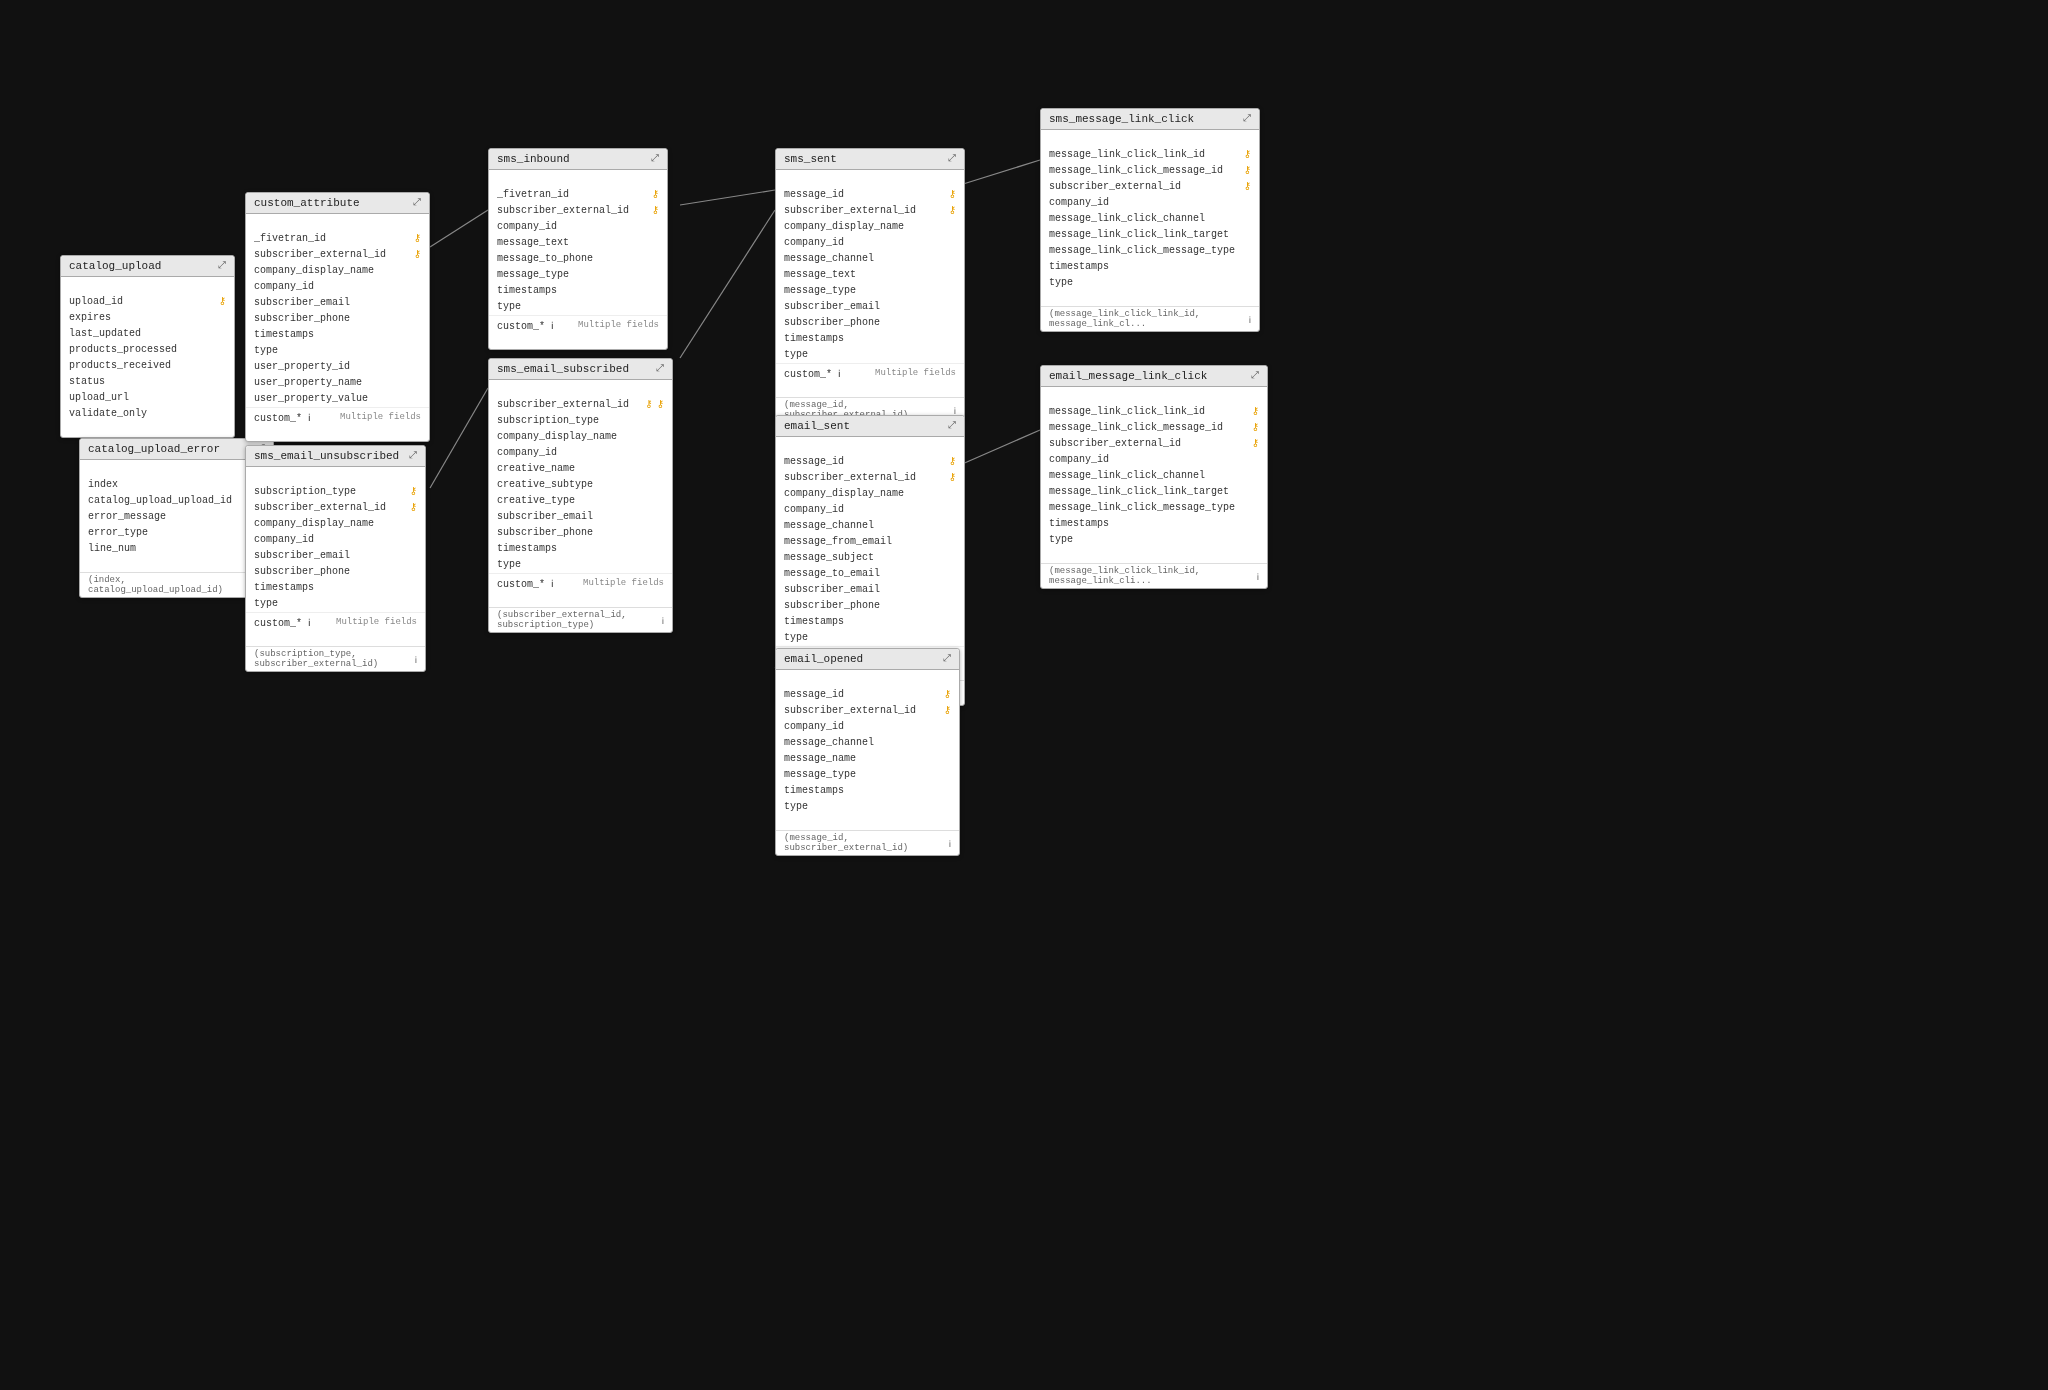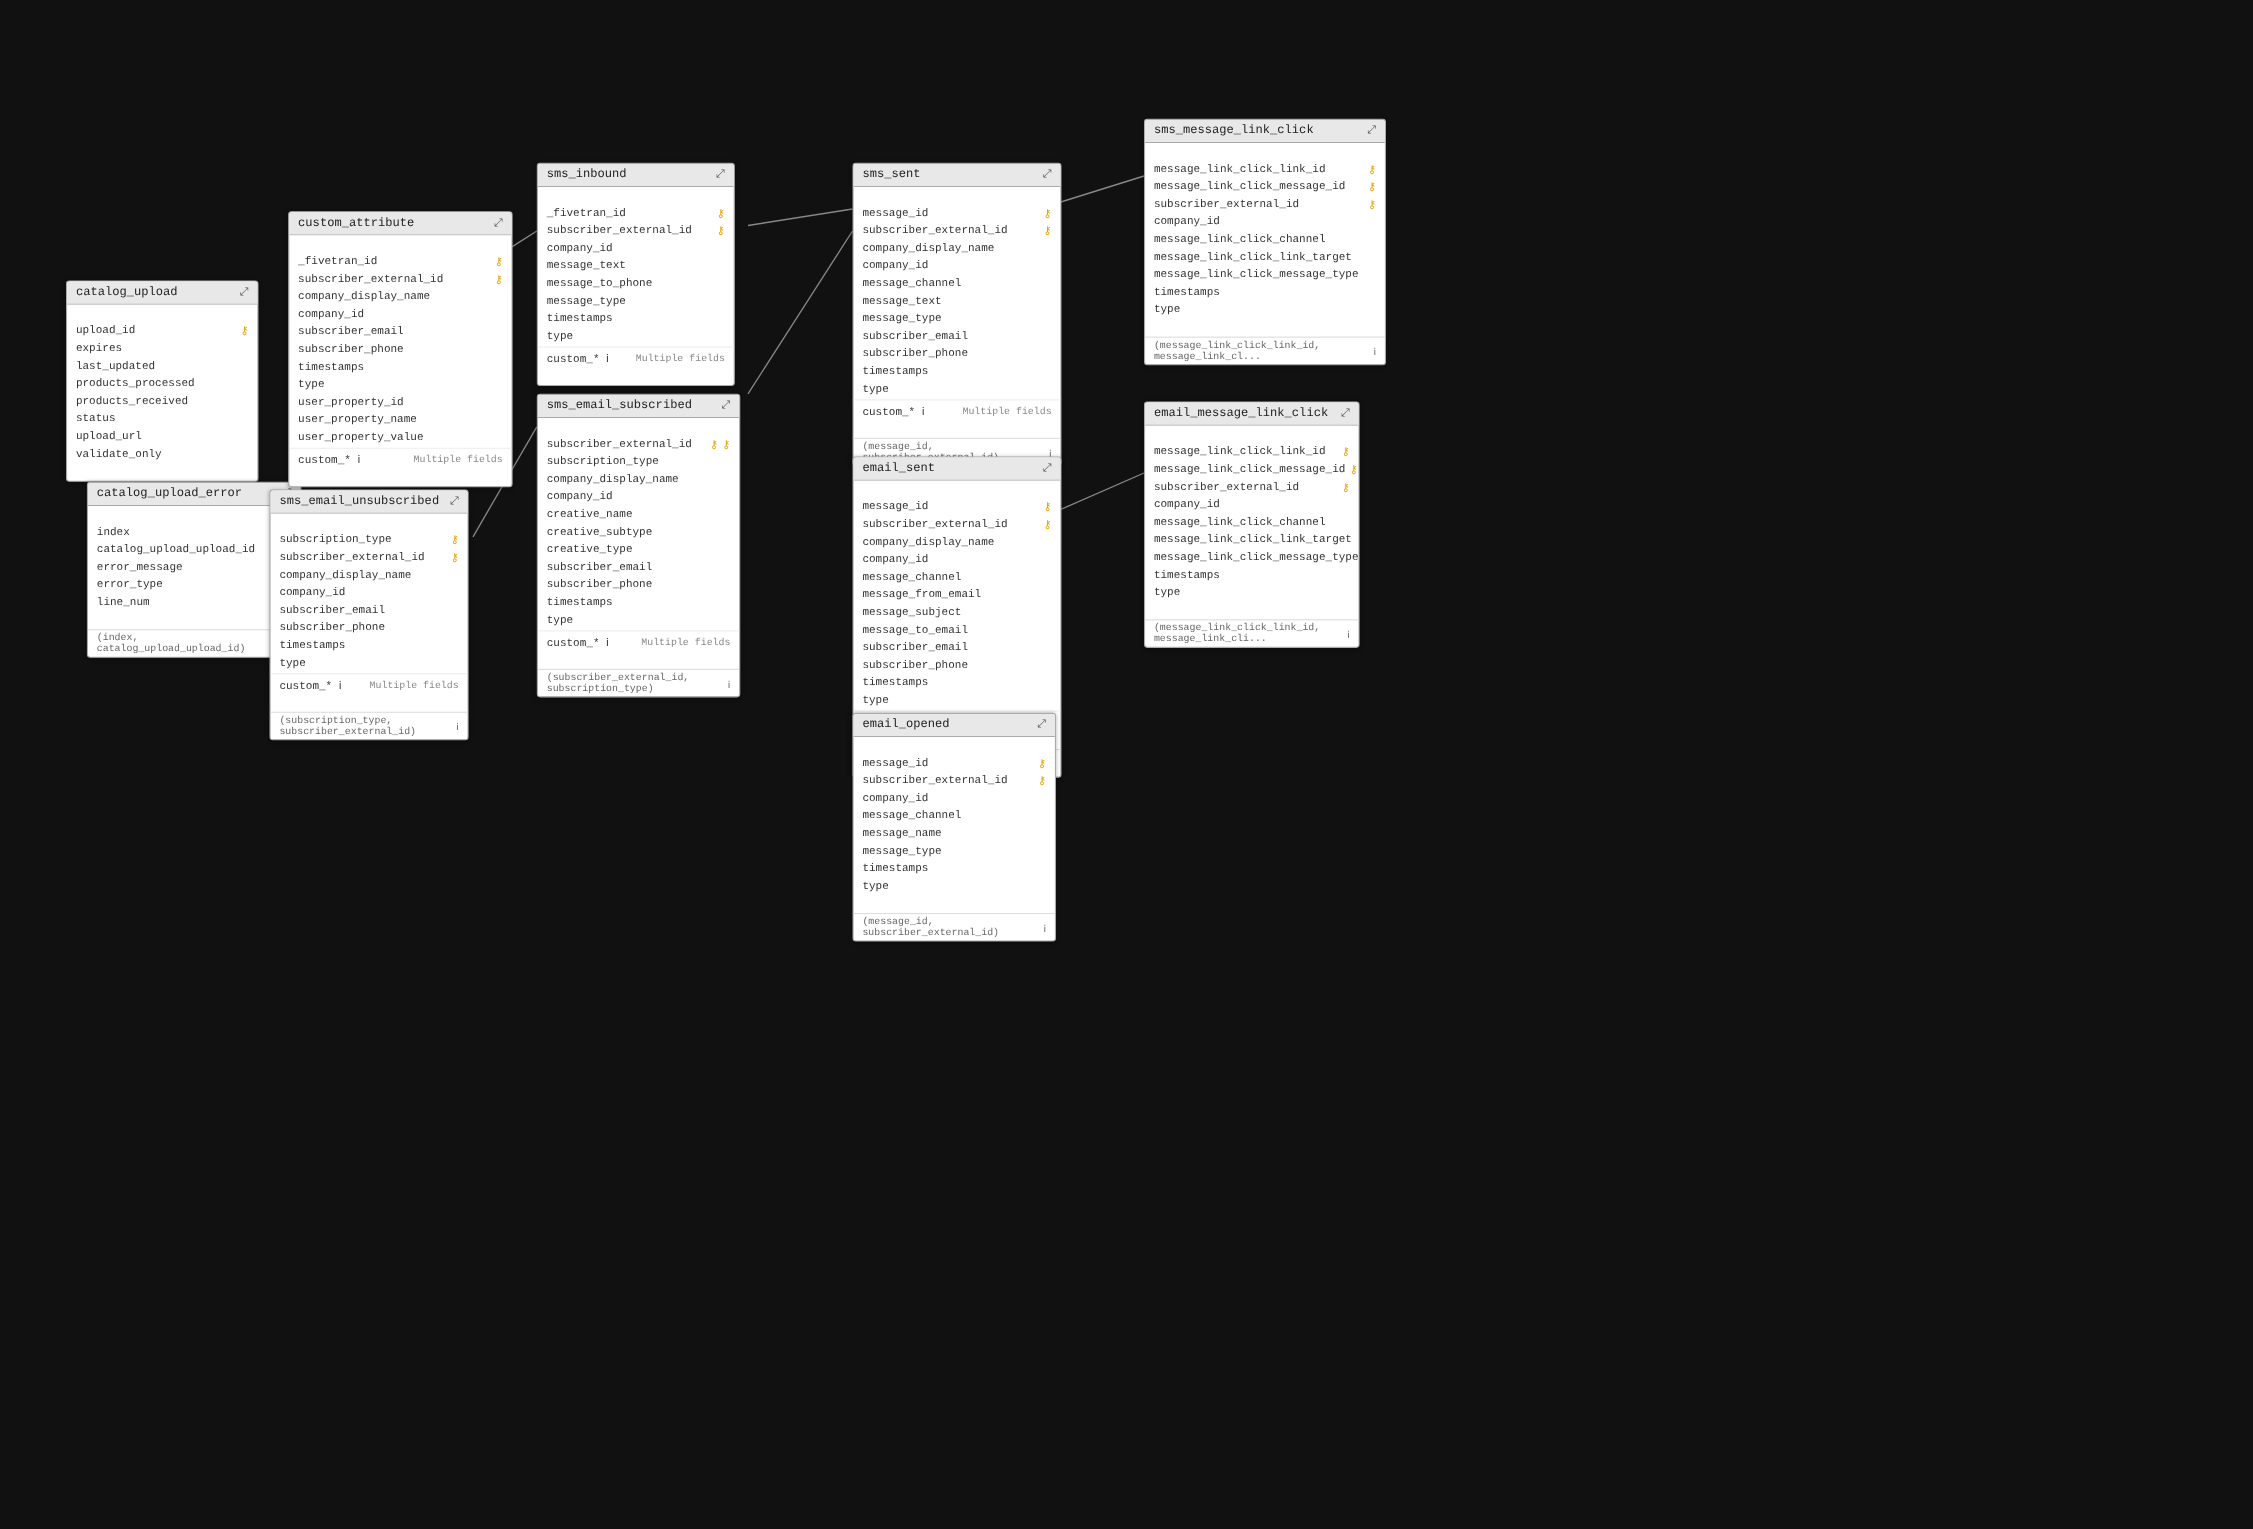--- a/index.html
+++ b/index.html
@@ -174,21 +174,21 @@
       <div class="field-row">
           <span class="field-name">line_num</span>
         </div>
     </div>
     <div class="table-footer">
       <span>(index, catalog_upload_upload_id)</span>
       <span class="info-icon">ℹ</span>
     </div>
   </div>
 
-  <div class="table-card" style="left:262px; top:192px; width:204px;">
+  <div class="table-card" style="left:245px; top:192px; width:185px;">
     <div class="table-header">
       <span>custom_attribute</span>
       <span class="ext-icon">⤢</span>
     </div>
     <div class="table-body">
       <div class="field-row">
         <span class="field-name">_fivetran_id</span>
         <span class="key-icon">⚷</span>
       </div>
       <div class="field-row">
@@ -551,21 +551,21 @@
       <div class="field-row">
           <span class="field-name">type</span>
         </div>
     </div>
     <div class="table-footer">
       <span>(message_link_click_link_id, message_link_cl...</span>
       <span class="info-icon">ℹ</span>
     </div>
   </div>
 
-  <div class="table-card" style="left:1040px; top:365px; width:196px;">
+  <div class="table-card" style="left:1040px; top:365px; width:228px;">
     <div class="table-header">
       <span>email_message_link_click</span>
       <span class="ext-icon">⤢</span>
     </div>
     <div class="table-body">
       <div class="field-row">
         <span class="field-name">message_link_click_link_id</span>
         <span class="key-icon">⚷</span>
       </div>
       <div class="field-row">

